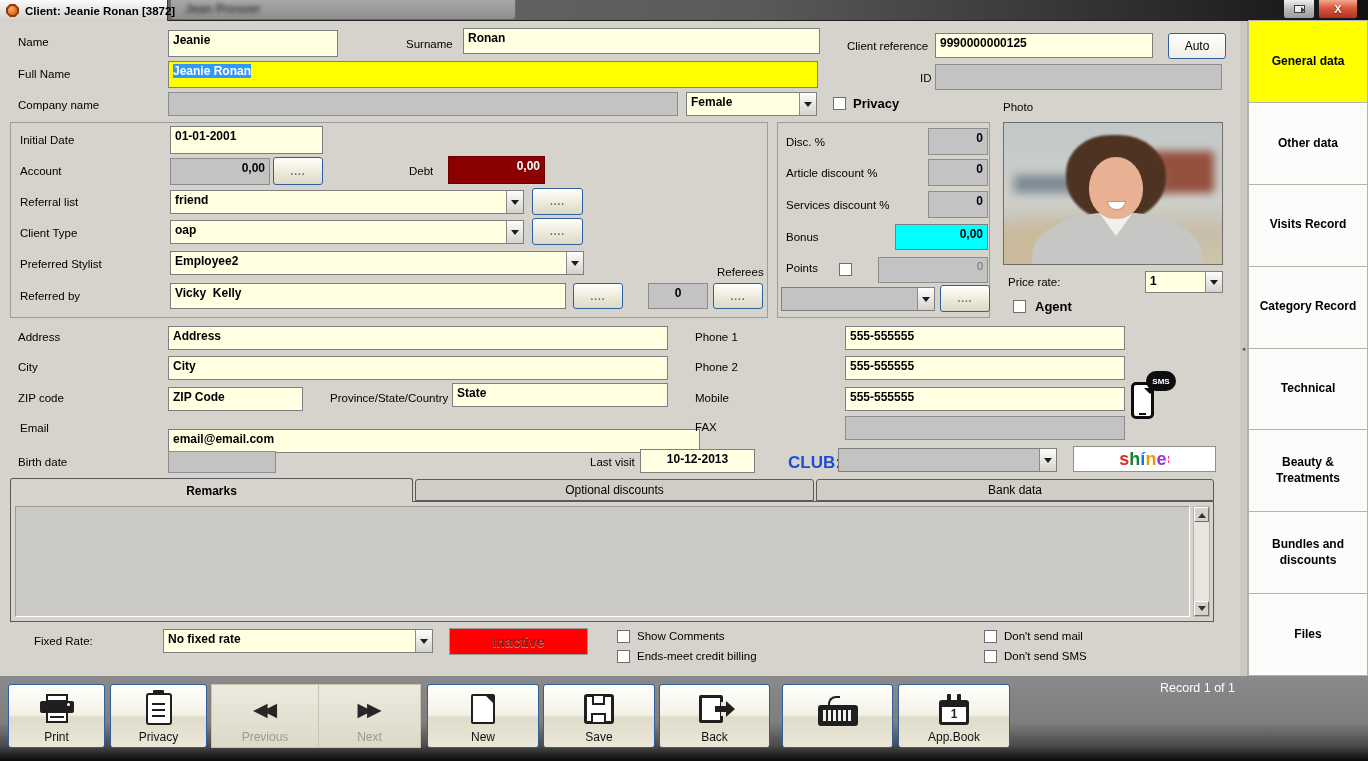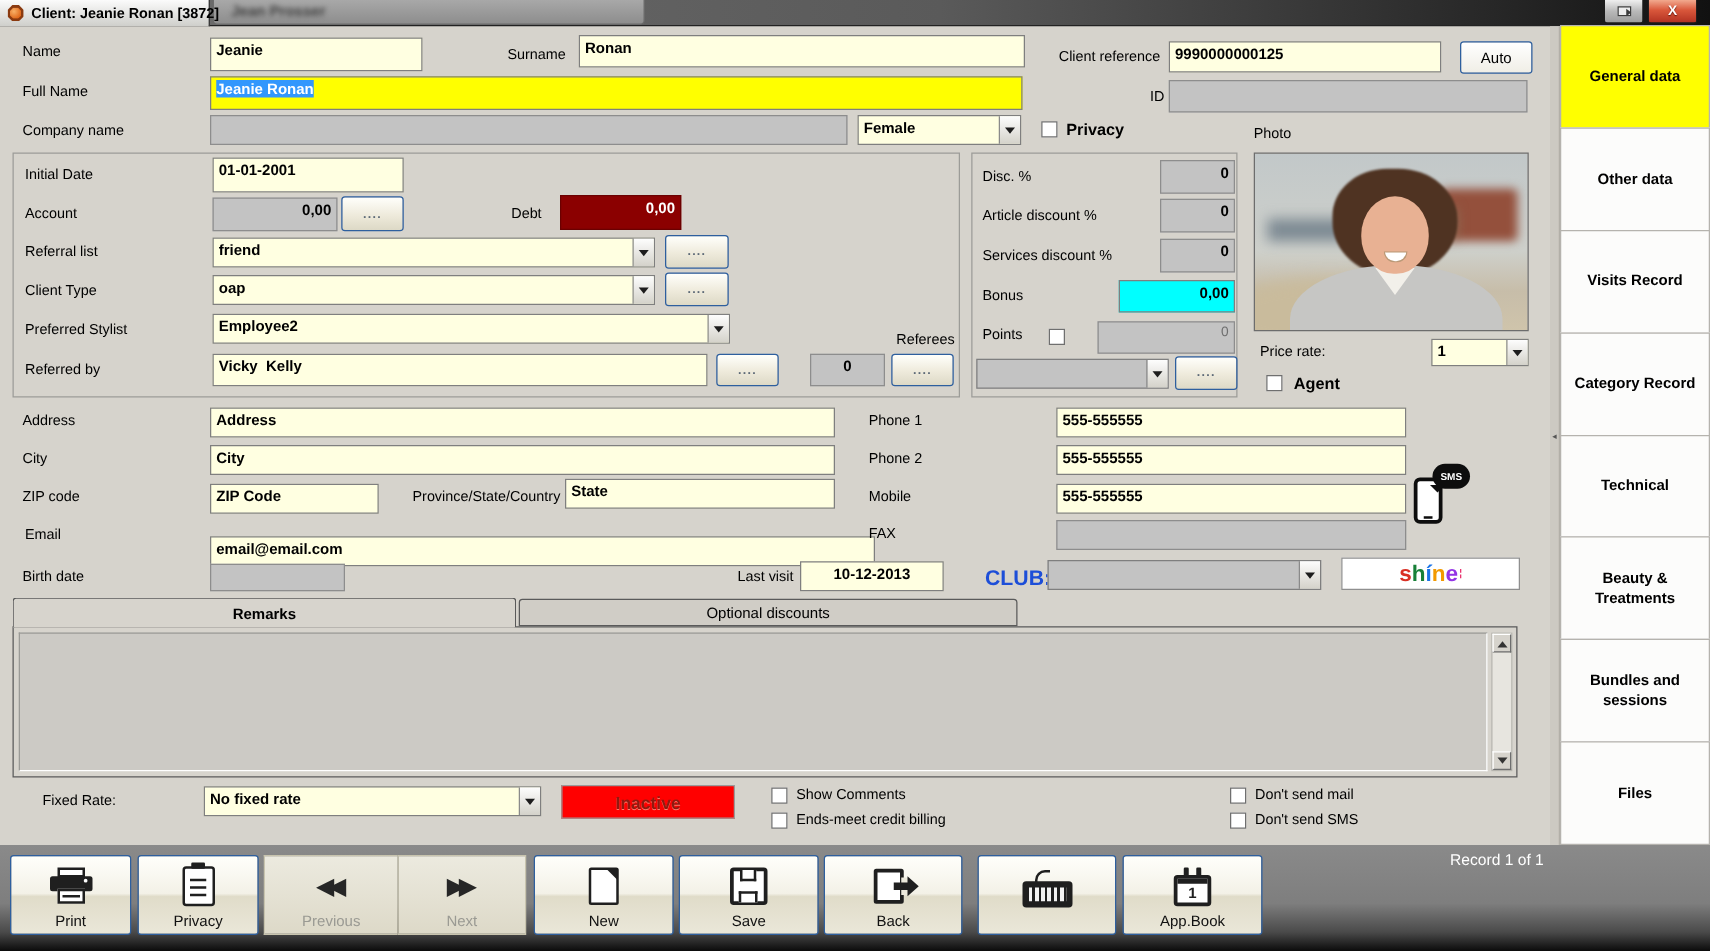--- a/index.html
+++ b/index.html
@@ -332,20 +332,21 @@
     <span class="sh-s">s</span>
       <span class="sh-h">h</span>
       <span class="sh-i">í</span>
       <span class="sh-n">n</span>
       <span class="sh-e">e</span>
       <span class="sh-tail">¦</span>
   </div>
 
   <div class="tab tab-active" style="left:10px;width:403px;">Remarks</div>
   <div class="tab" style="left:415px;width:399px;">Optional discounts</div>
+  <div class="tab" style="left:816px;width:398px;">Bank data</div>
   <div class="panel">
     <div class="panel-inner"></div>
     <div class="sb">
       <div class="sb-btn sb-up">
           <div class="sb-tri-up"></div>
         </div>
       <div class="sb-btn sb-dn">
           <div class="sb-tri-dn"></div>
         </div>
     </div>
@@ -464,17 +465,17 @@
   </div>
 
   <div class="side-strip">◂</div>
   <div class="sidebar">
     <div class="side-btn selected">General data</div>
     <div class="side-btn">Other data</div>
     <div class="side-btn">Visits Record</div>
     <div class="side-btn">Category Record</div>
     <div class="side-btn">Technical</div>
     <div class="side-btn">Beauty &amp; Treatments</div>
-    <div class="side-btn">Bundles and sessions</div>
+    <div class="side-btn">Bundles and discounts</div>
     <div class="side-btn">Files</div>
   </div>
 
 </div>
 
 </body></html>

